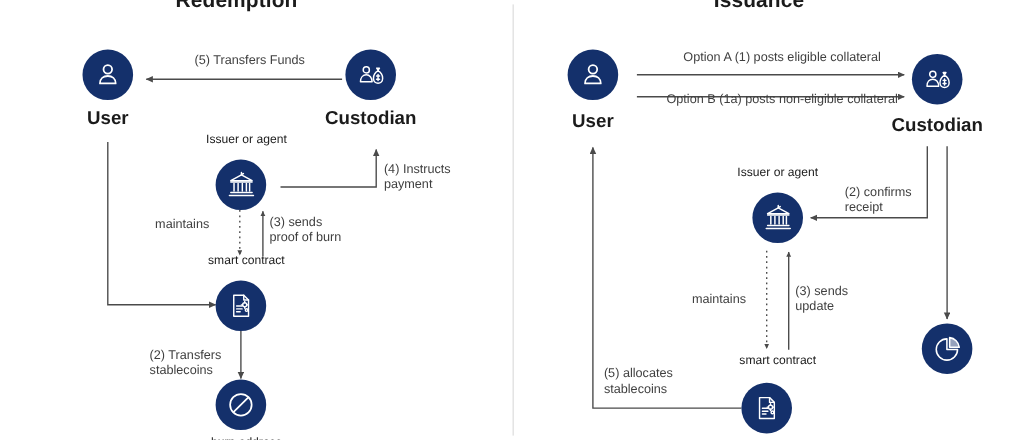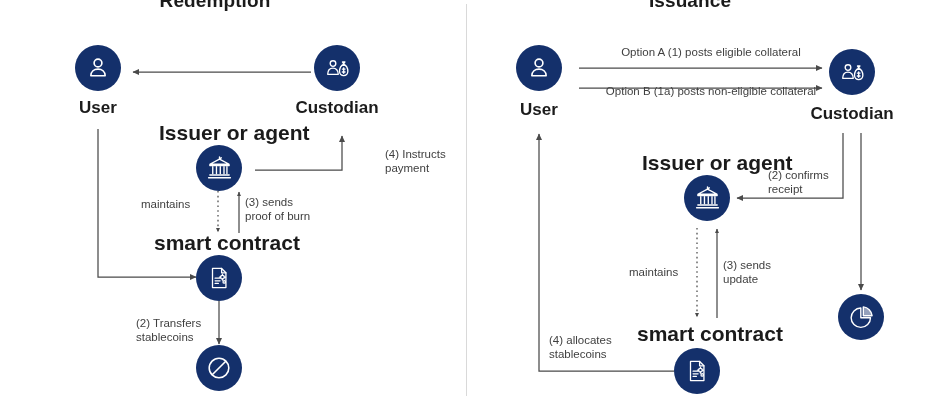--- a/index.html
+++ b/index.html
@@ -34,21 +34,21 @@
     white-space:nowrap;
   }
   .node-label{
     position:absolute;
     font-size:15px;
     color:#1b1b1b;
     text-align:center;
     white-space:nowrap;
   }
   .node-label.bold{font-weight:bold;font-size:17px;}
-  .node-label.heavy{font-weight:bold;font-size:21px;}
+  .node-label.heavy{font-weight:normal;font-size:11px;}
   .edge-label{
     position:absolute;
     font-size:11.5px;
     line-height:13.5px;
     color:#3f3f3f;
     white-space:pre-line;
   }
   .edge-label.c{text-align:center;}
   .divider{
     position:absolute;
@@ -149,22 +149,23 @@
   </div>
 
   <div class="node" style="left:196px;top:345px;width:46px;height:46px;">
     <svg width="28" height="28" viewBox="0 0 24 24" fill="none" stroke="#ffffff" stroke-width="1.35" stroke-linecap="round">
       <circle cx="12" cy="12" r="8.4"></circle>
       <path d="M6.4 17.6 L17.6 6.4"></path>
     </svg>
   </div>
   <div class="node-label heavy" style="left:154px;top:396px;width:140px;">burn address</div>
 
-
-  <div class="edge-label" style="left:349px;top:148px;width:110px;margin-left:36px;">(4) Instructs
+  <div class="edge-label c" style="left:152px;top:49px;width:150px;">(5) Transfers Funds</div>
+
+  <div class="edge-label" style="left:349px;top:148px;width:110px;">(4) Instructs
 payment</div>
 
   <div class="edge-label" style="left:141px;top:198px;width:80px;">maintains</div>
 
   <div class="edge-label" style="left:245px;top:196px;width:110px;">(3) sends
 proof of burn</div>
 
 
   <div class="edge-label" style="left:136px;top:317px;width:110px;">(2) Transfers
 stablecoins</div>
@@ -224,16 +225,16 @@
 
   <div class="edge-label" style="left:768px;top:169px;width:110px;">(2) confirms
 receipt</div>
 
 
   <div class="edge-label" style="left:629px;top:266px;width:80px;">maintains</div>
 
   <div class="edge-label" style="left:723px;top:259px;width:90px;">(3) sends
 update</div>
 
-  <div class="edge-label" style="left:549px;top:334px;width:110px;">(4) allocates
+  <div class="edge-label" style="left:549px;top:334px;width:110px;">(5) allocates
 stablecoins</div>
 
 </div>
 
 </body></html>

